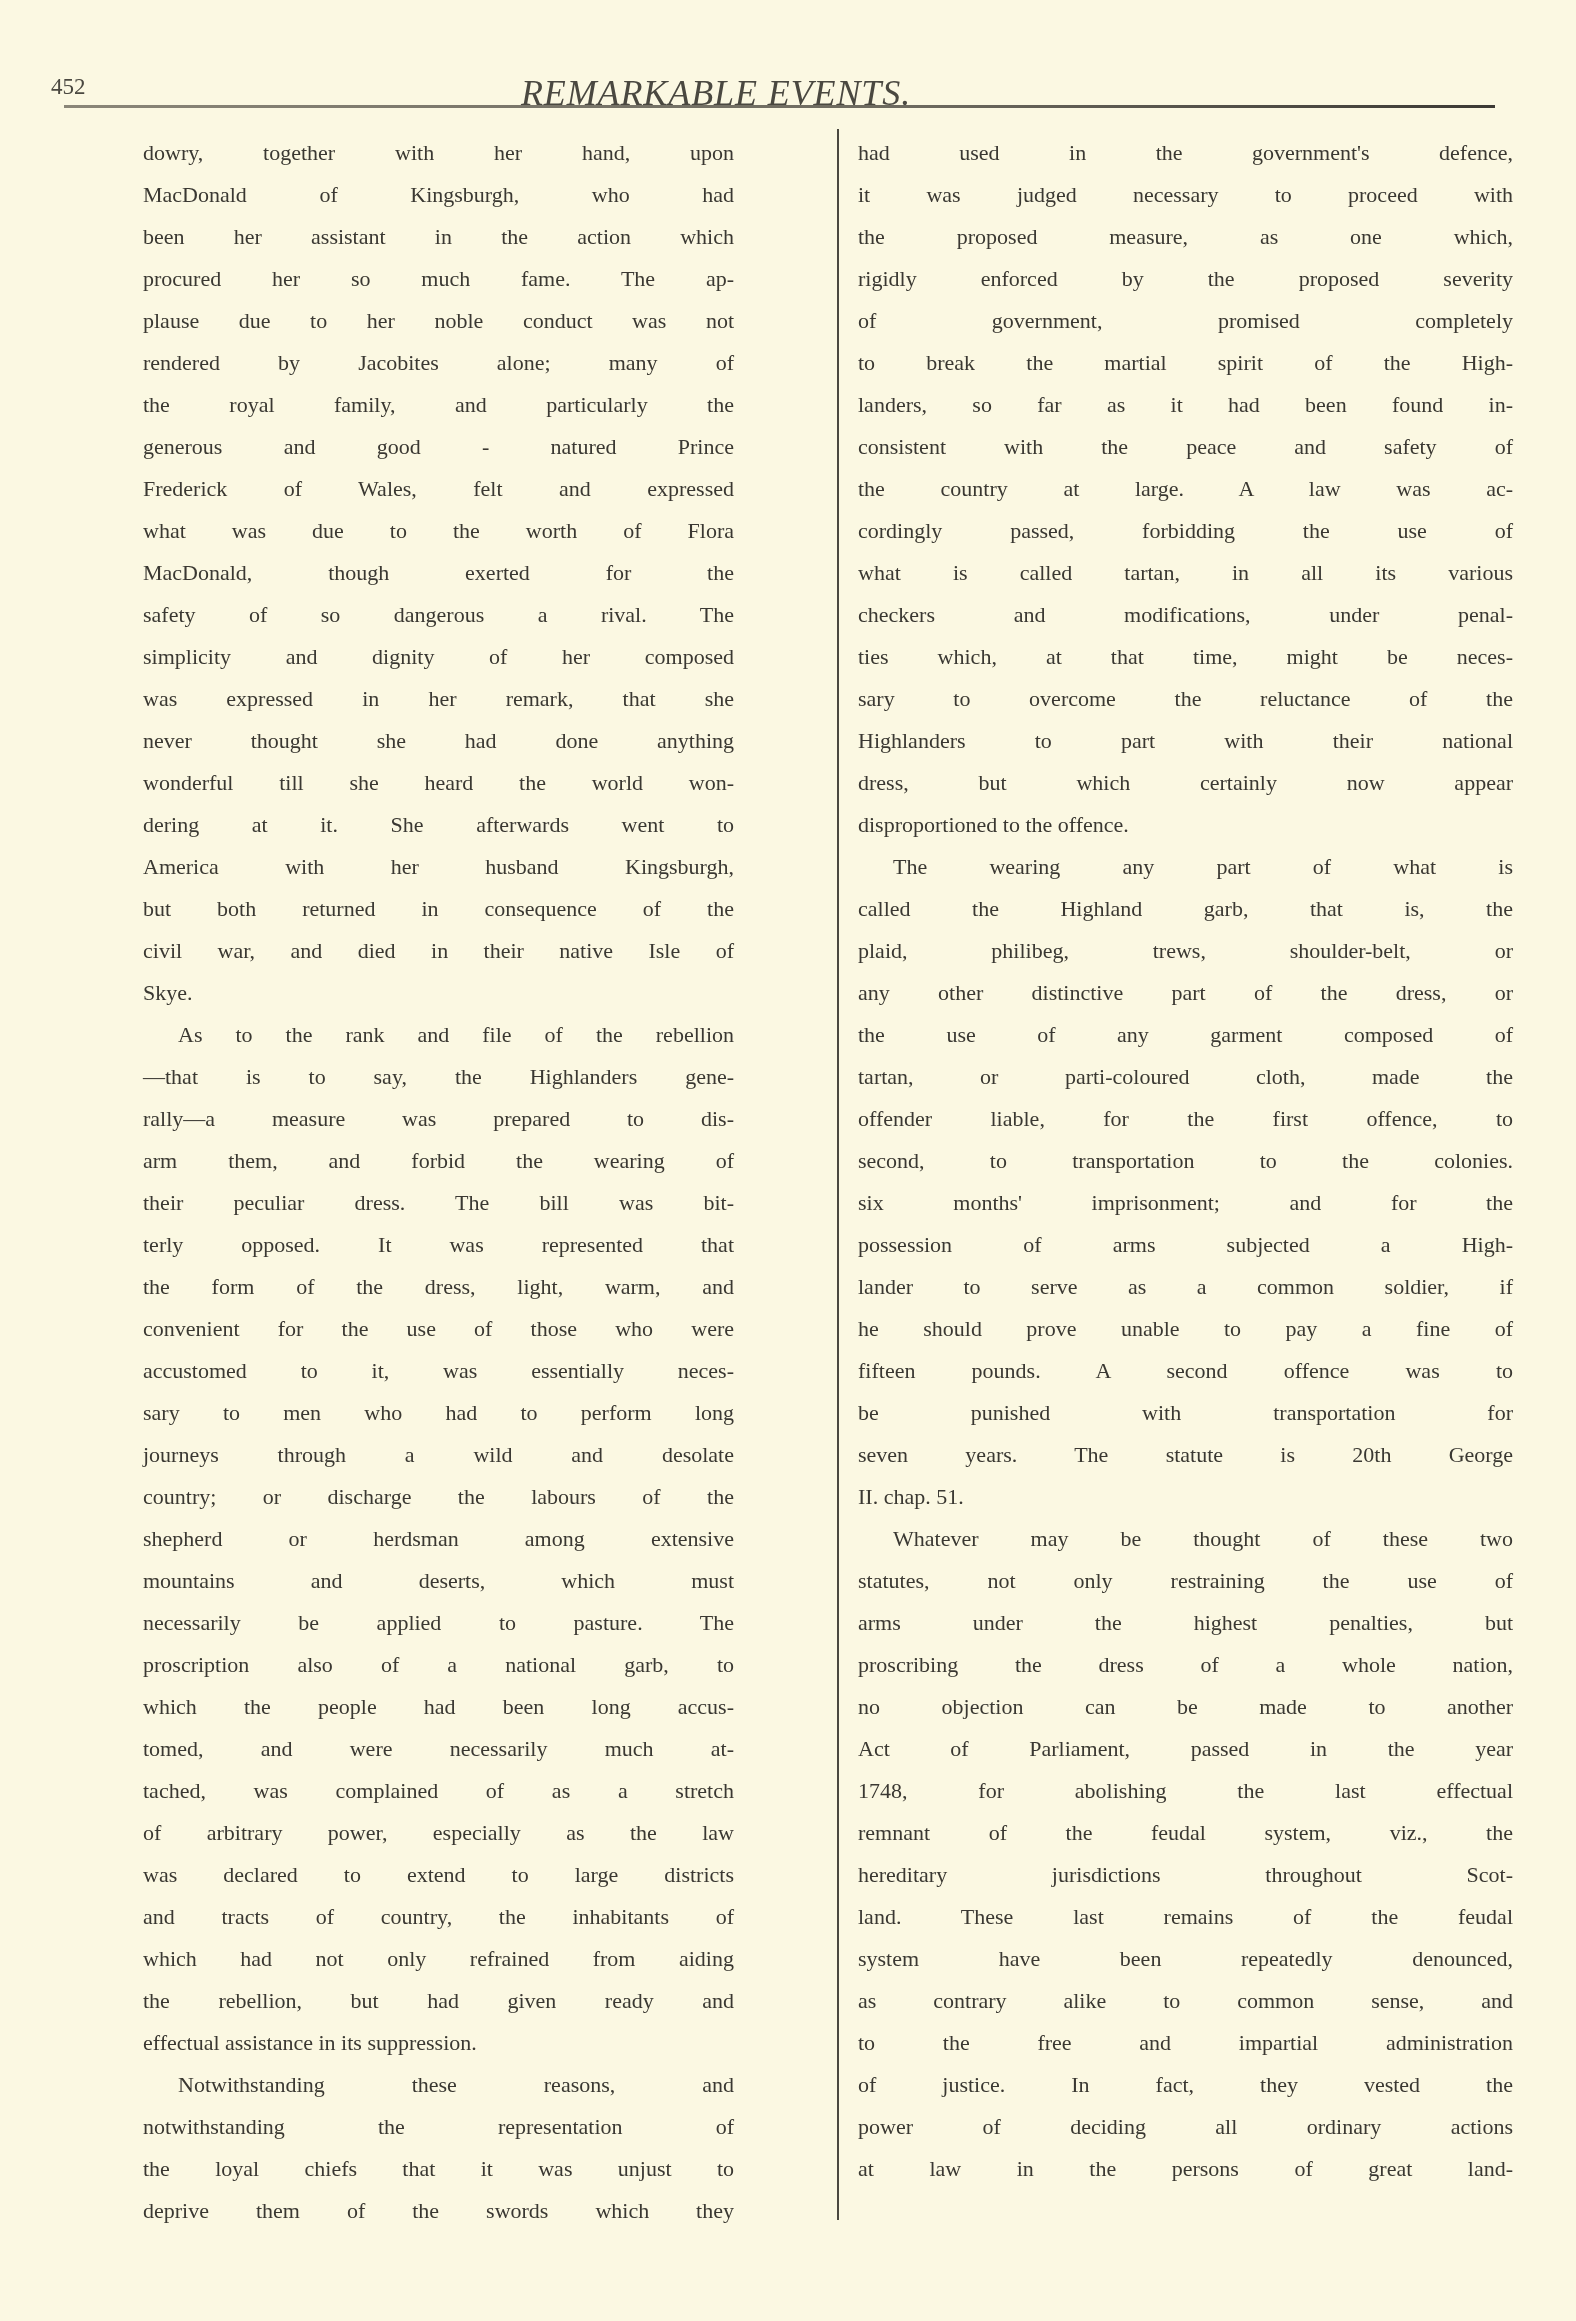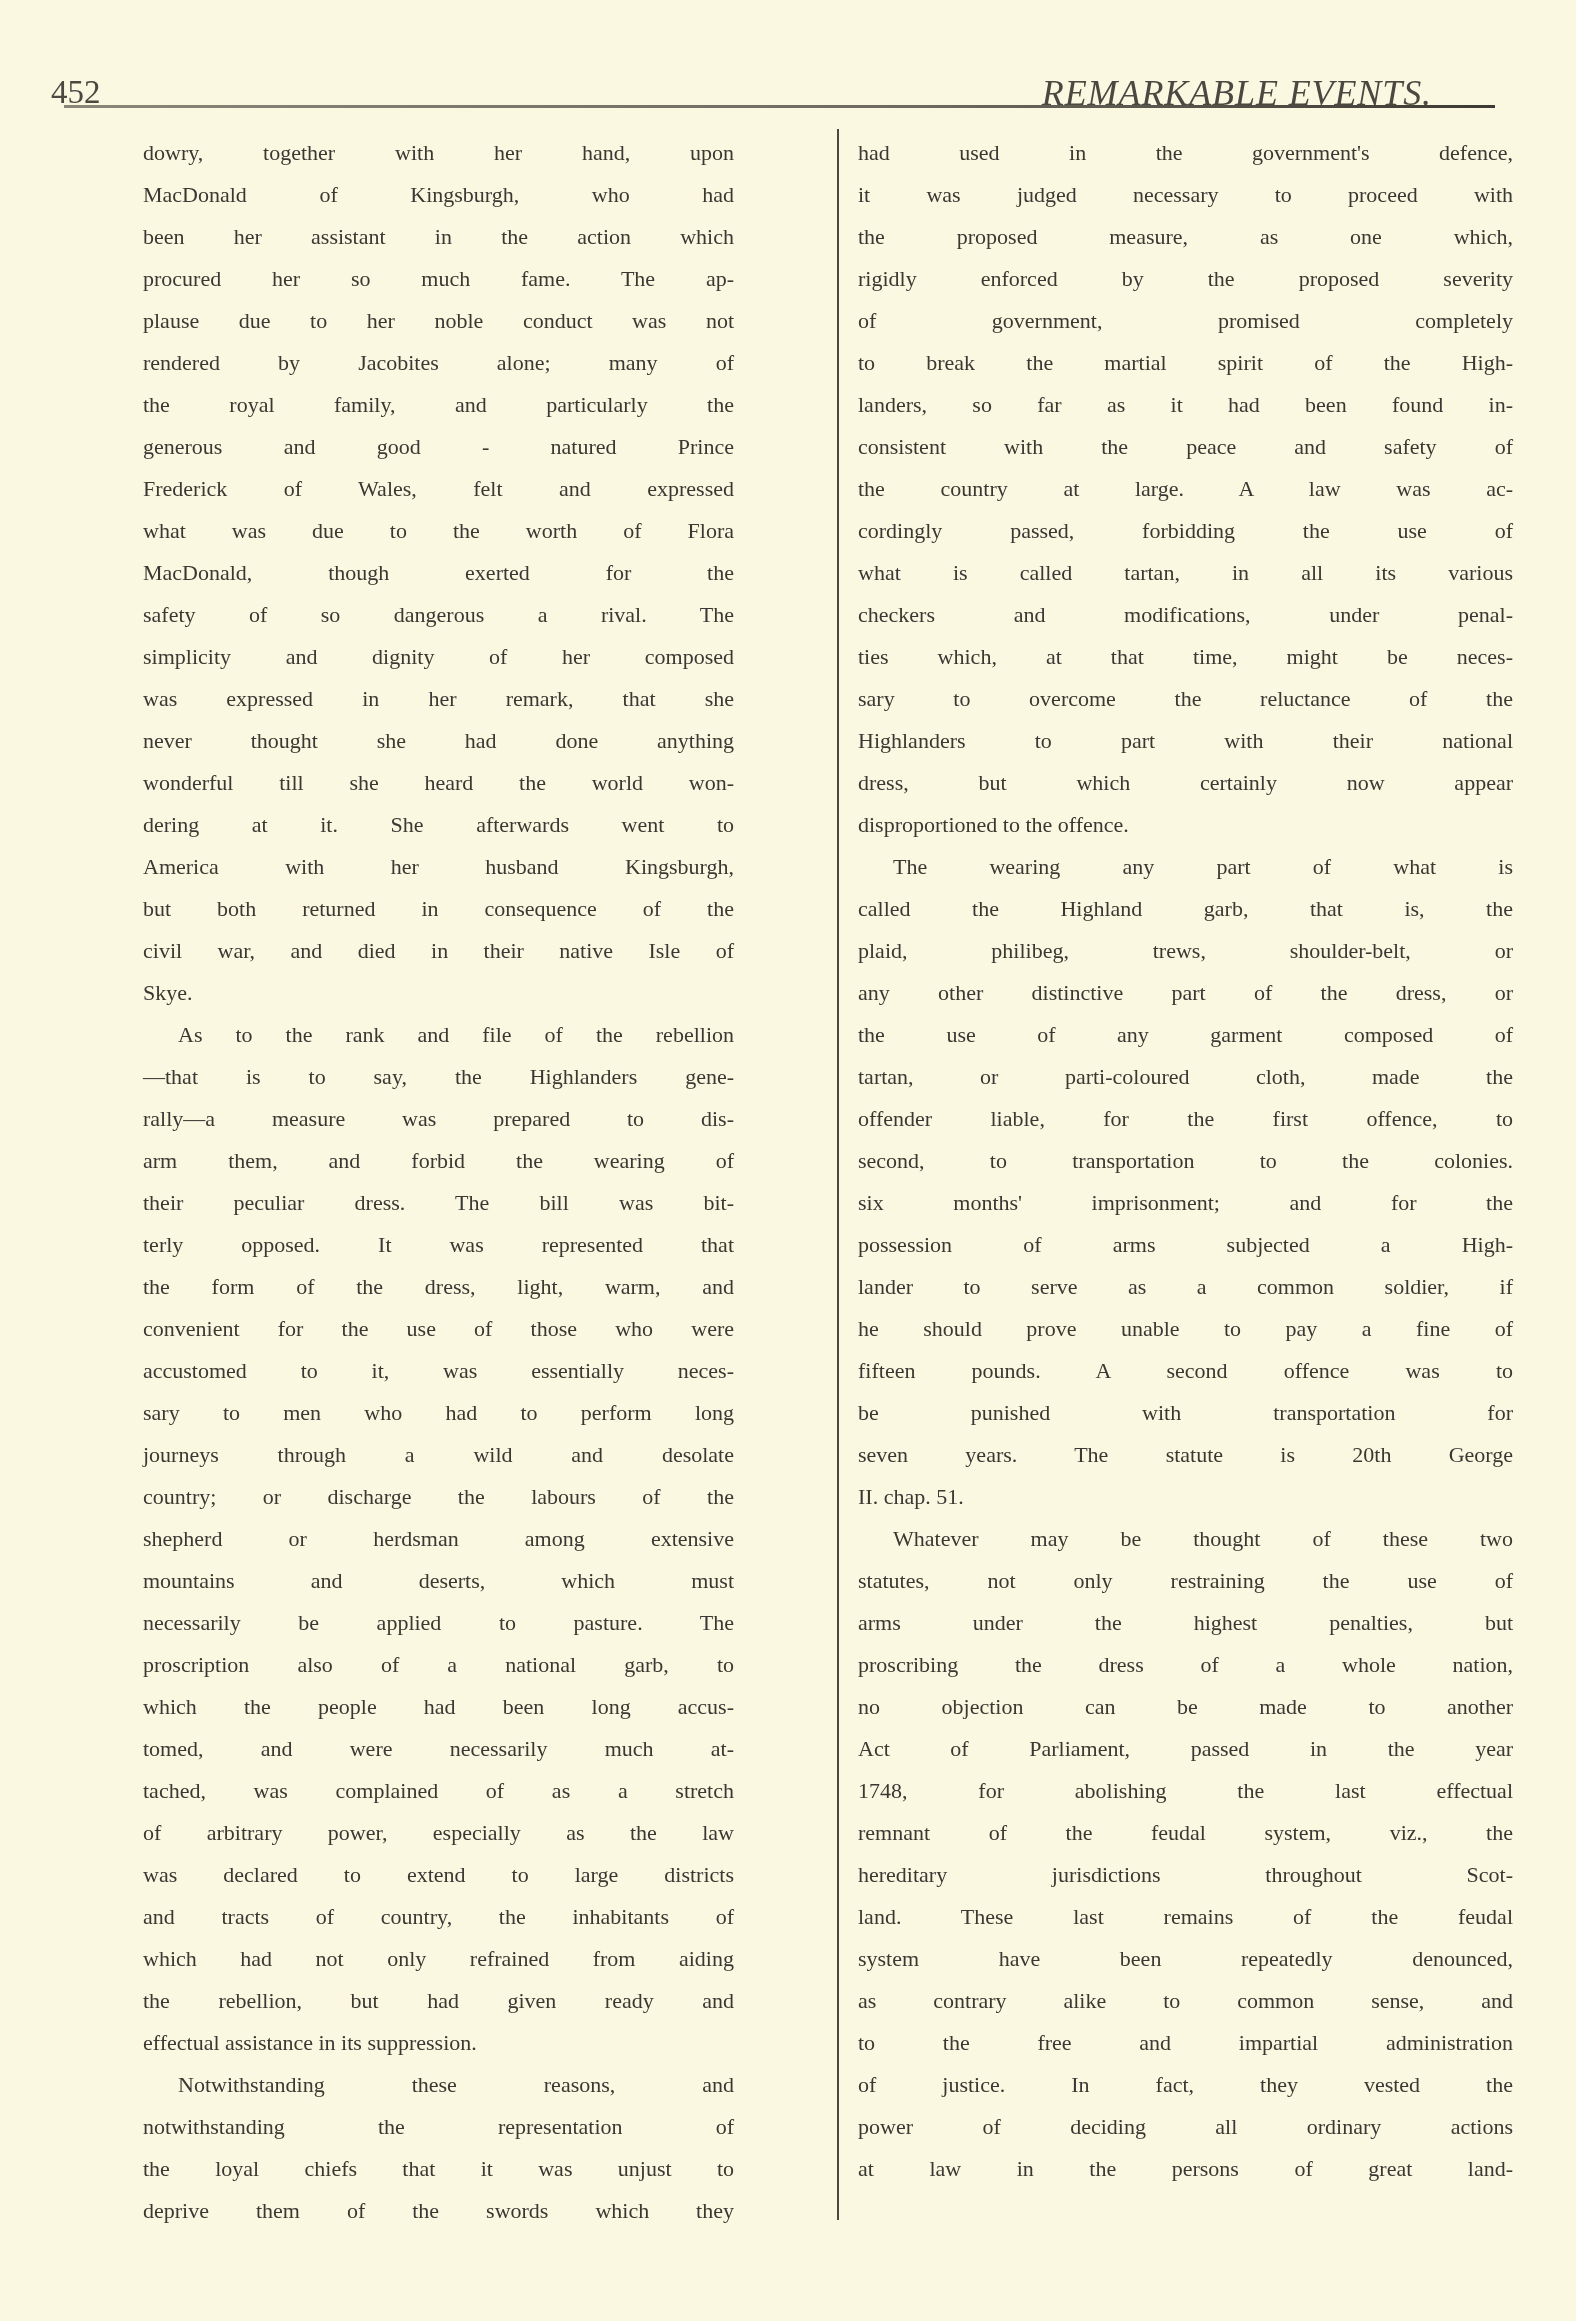--- a/index.html
+++ b/index.html
@@ -5,22 +5,22 @@
   html, body { margin: 0; padding: 0; }
   body {
     width: 1576px; height: 2322px;
     background: #fbf8e2;
     position: relative;
     overflow: hidden;
     font-family: "Liberation Serif", "DejaVu Serif", serif;
     color: #3a3832;
   }
   .header { position: absolute; top: 45px; left: 0; width: 1576px; height: 73px; }
-  .page-num { position: absolute; left: 51px; top: 29px; font-size: 33px; color: #4a4840; }
-  .running-title { position: absolute; left: 0; width: 1432px; top: 27px; text-align: right;
+  .page-num { position: absolute; left: 51px; top: 29px; font-size: 23px; color: #4a4840; }
+  .running-title { position: absolute; left: 0; width: 1432px; top: 27px; text-align: center;
     font-style: italic; font-size: 36px; letter-spacing: 0.9px; color: #4a4840; }
   .rule { position: absolute; left: 64px; top: 105px; width: 1431px; height: 2.7px;
     background: linear-gradient(90deg, #8a8678 0%, #6c695e 60%, #3c3a34 100%); }
   .col { position: absolute; top: 132px; width: 591px; font-size: 22px; line-height: 42px; }
   .col-left { left: 143px; }
   .col-right { left: 858px; width: 655px; }
   .divider { position: absolute; left: 837px; top: 129px; width: 1.8px; height: 2091px; background: #4a4840; }
   .line { display: block; white-space: nowrap; text-align: justify; text-align-last: justify; height: 42px; }
   .line.last { text-align-last: left; }
   .line.indent { padding-left: 35px; }

